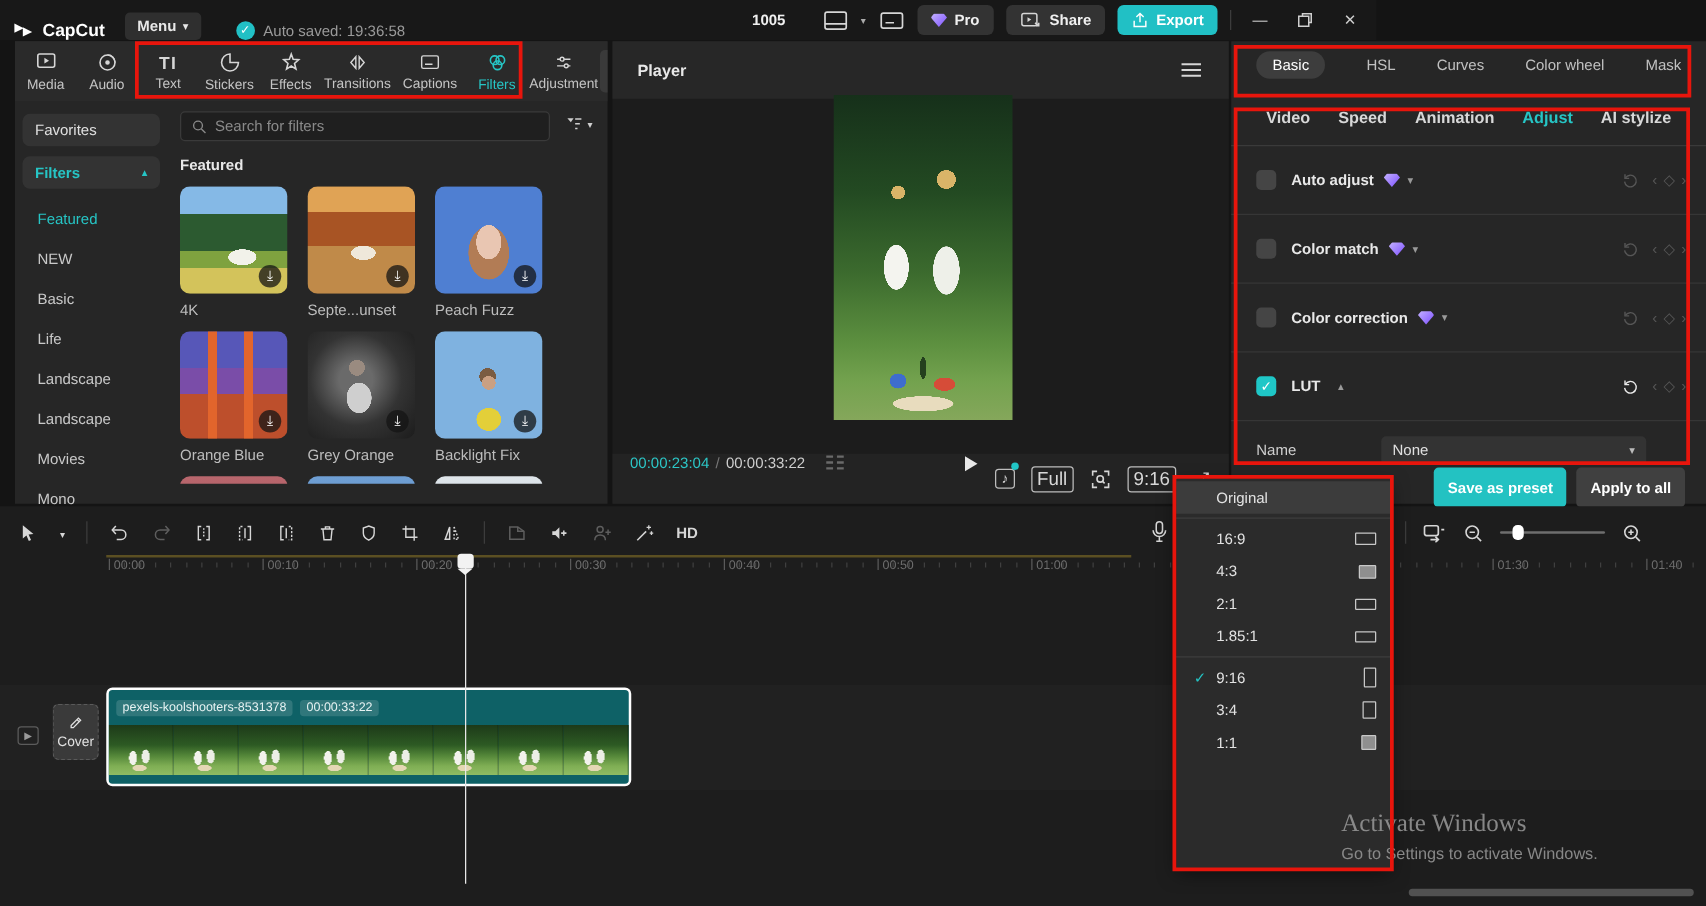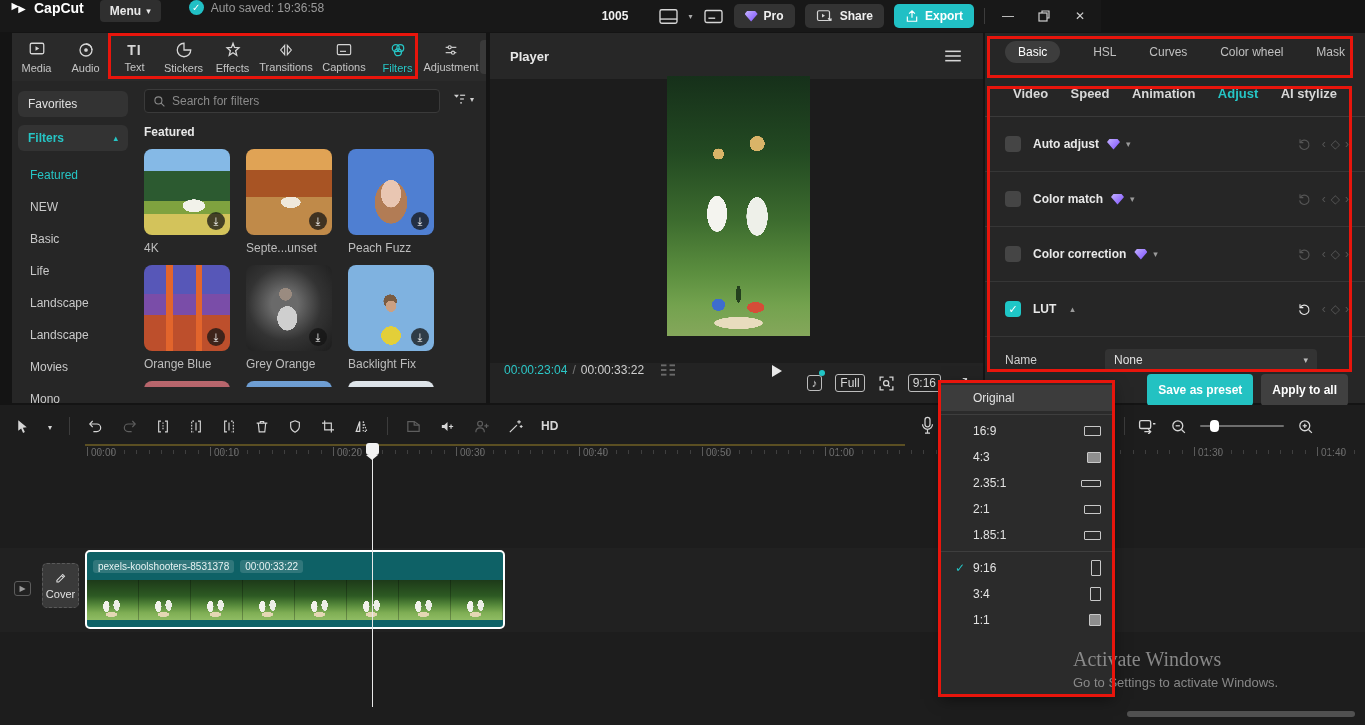--- a/index.html
+++ b/index.html
@@ -5,21 +5,21 @@
   * { margin:0; padding:0; box-sizing:border-box; }
   html,body { width:1365px; height:725px; }
   body { position:relative; overflow:hidden; background:#141414; color:#ddd;
          font-family:"Liberation Sans","DejaVu Sans",sans-serif; font-size:12px; }
   .abs { position:absolute; }
   svg { display:block; }
   .ic { color:#d6d6d6; }
   .dim { color:#5e5e5e !important; }
 
   
-  #titlebar { left:0; top:0; width:1101px; height:32px; background:#181818; display:flex; align-items:flex-start; }
+  #titlebar { left:0; top:0; width:1101px; height:32px; background:#181818; display:flex; align-items:flex-end; }
   #logo { display:flex; align-items:center; gap:6px; margin-left:10px; font-weight:bold; font-size:14px; color:#fff; }
   #menu-btn { margin-left:16px; background:#2f2f2f; border-radius:4px; height:22px; padding:0 10px;
               display:flex; align-items:center; gap:5px; color:#e8e8e8; font-weight:bold; cursor:default; }
   #autosave { margin-left:28px; display:flex; align-items:center; gap:7px; color:#9a9a9a; }
   #doc-title { position:absolute; left:575px; top:0; width:80px; height:32px; line-height:32px;
                text-align:center; color:#f0f0f0; font-weight:bold; }
   #tb-right { position:absolute; right:8px; top:0; height:32px; display:flex; align-items:center; gap:10px; }
   .pill { height:24px; border-radius:5px; background:#333; display:flex; align-items:center; gap:6px;
           padding:0 11px; color:#f0f0f0; font-weight:bold; }
   .pill.teal { background:#21c0c5; color:#fff; }
@@ -99,21 +99,21 @@
       radial-gradient(ellipse 13px 8px at 62% 89%, #d64c38 0 66%, transparent 67%),
       radial-gradient(ellipse 10px 9px at 36% 88%, #3e6dce 0 66%, transparent 67%),
       radial-gradient(ellipse 4px 13px at 50% 84%, #24401e 0 66%, transparent 67%),
       radial-gradient(ellipse 40px 10px at 50% 95%, #e8dcbe 0 60%, transparent 61%),
       linear-gradient(180deg,#16301a 0%,#234a22 30%,#3c6b2e 55%,#5c8f3f 76%,#73a24e 88%,#85a75b 100%); }
   #player-ctrl { position:absolute; left:0; bottom:0; width:100%; height:40px; background:#232323;
                  display:flex; padding:0 14px; }
   #time-cur { color:#2cc7c7; }
   #time-sep { color:#777; margin:0 5px; }
   #time-total { color:#cfcfcf; }
-  .pc-box { border:1px solid #bdbdbd; border-radius:3px; color:#d8d8d8; font-size:12px; padding:1px 4px; }
+  .pc-box { border:1px solid #bdbdbd; border-radius:3px; color:#d8d8d8; font-size:15px; padding:1px 4px; }
   #tiktok-wrap { position:relative; }
   #tiktok-dot { position:absolute; right:-3px; top:-5px; width:6px; height:6px; border-radius:50%; background:#21c5c5; }
 
   
   #right-panel { left:985px; top:33px; width:380px; height:370px; background:#262626; }
   #right-tabs { height:45px; display:flex; align-items:center; justify-content:space-between; padding:0 28px;
                 font-weight:bold; font-size:13px; color:#d8d8d8; }
   .rtab.active { color:#26c5c5; }
   #subtabs { height:38px; display:flex; align-items:center; justify-content:space-between; padding:0 20px;
              color:#c0c0c0; }
@@ -880,25 +880,20 @@
       <div class="rm-label">16:9</div>
       <div class="rm-icon" style="width: 17px; height: 10px;"></div>
     </div>
     <div class="rm-item">
       <div class="rm-check"></div>
       <div class="rm-label">4:3</div>
       <div class="rm-icon fill" style="width: 14px; height: 11px;"></div>
     </div>
     <div class="rm-item">
       <div class="rm-check"></div>
-      <div class="rm-label">2.35:1</div>
-      <div class="rm-icon" style="width: 20px; height: 7px;"></div>
-    </div>
-    <div class="rm-item">
-      <div class="rm-check"></div>
       <div class="rm-label">2:1</div>
       <div class="rm-icon" style="width: 17px; height: 9px;"></div>
     </div>
     <div class="rm-item">
       <div class="rm-check"></div>
       <div class="rm-label">1.85:1</div>
       <div class="rm-icon" style="width: 17px; height: 9px;"></div>
     </div>
     <div class="rm-div"></div>
     <div class="rm-item">

